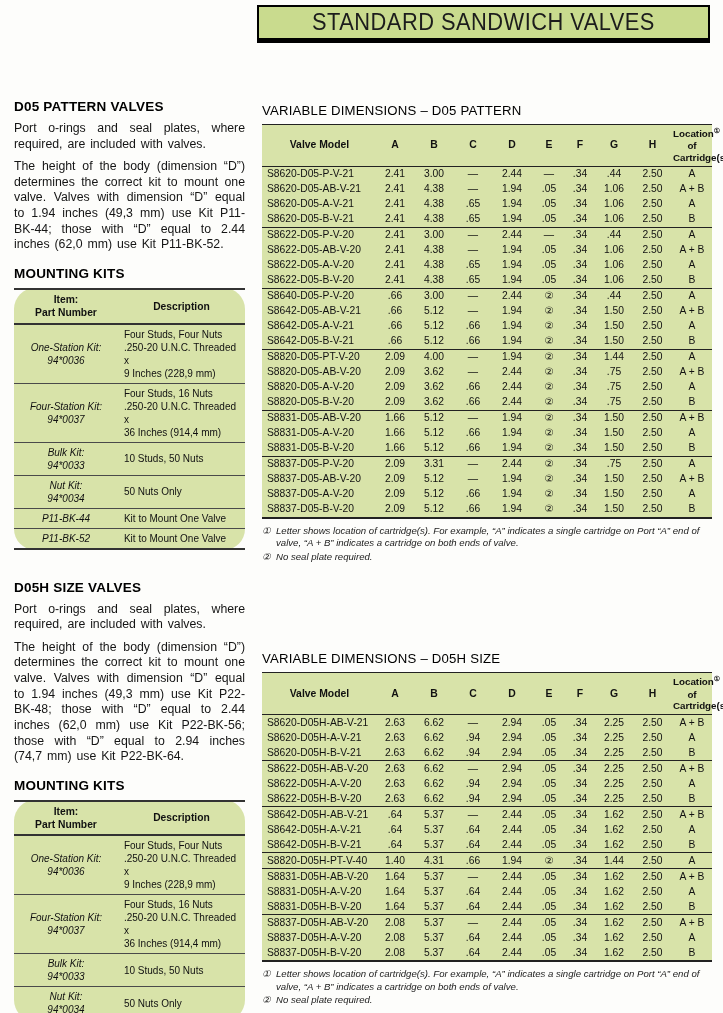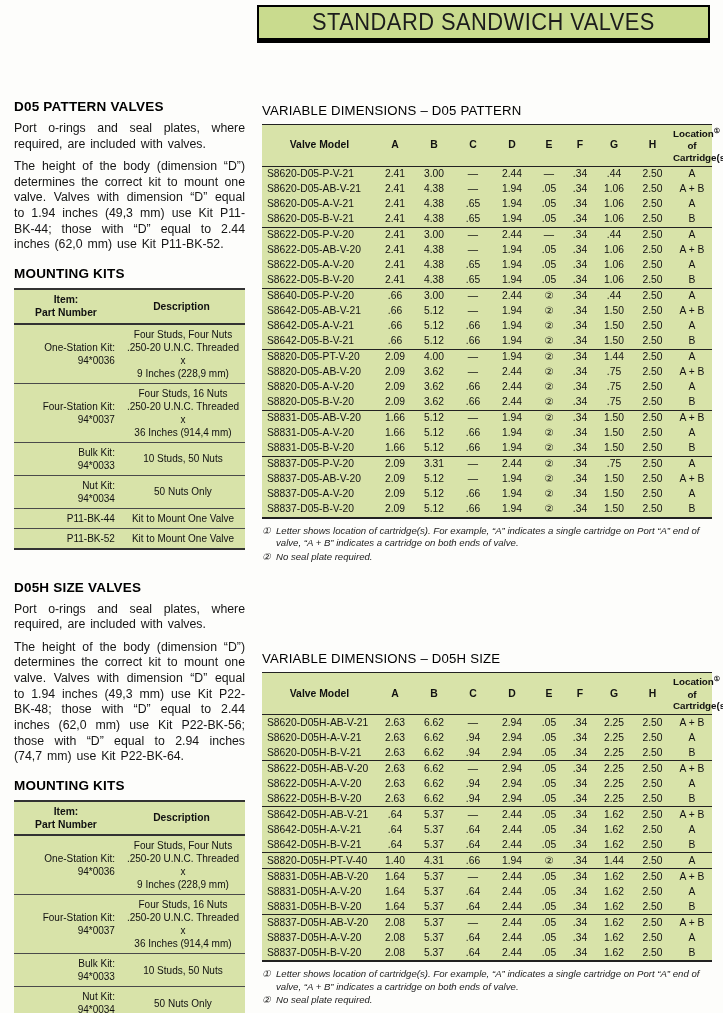--- a/index.html
+++ b/index.html
@@ -33,31 +33,32 @@
   .body-text{
     font-size:12.3px;line-height:1.27;text-align:justify;
     margin:0 0 7px 0;word-spacing:1.5px;color:#151515;
   }
   .body-text.last{margin-bottom:13px;}
   .kit-table{
     width:100%;border-collapse:collapse;background:var(--table-green);
     font-size:10px;color:#111;
     border-top:2px solid #333;border-bottom:2px solid #333;
     margin-bottom:0;
+    border-radius:21px;
   }
   .kit-table th{
     font-weight:bold;text-align:center;padding:3px 2px;
     border-bottom:2px solid #333;white-space:pre-line;line-height:1.3;font-size:10.3px;
   }
   .kit-table td{
     padding:3px 3px;border-top:1.5px solid #4a4a4a;
     white-space:pre-line;line-height:1.3;vertical-align:middle;
   }
-  .kit-table td.item{width:45%;text-align:right;}
-  .kit-table td.desc{text-align:center;padding-left:6px;}
+  .kit-table td.item{width:45%;text-align:center;font-style:italic;}
+  .kit-table td.desc{text-align:left;padding-left:6px;}
   .gap-after-table{height:30px;}
   
   .right-col{position:absolute;left:262px;top:103px;width:450px;}
   .table-title{
     font-size:13.2px;font-weight:normal;margin:0 0 6px 0;letter-spacing:0.2px;color:#000;
   }
   .dim-table{
     width:100%;border-collapse:collapse;background:var(--table-green);
     table-layout:fixed;font-size:10.3px;color:#111;
     border-bottom:2px solid var(--line-dark);

